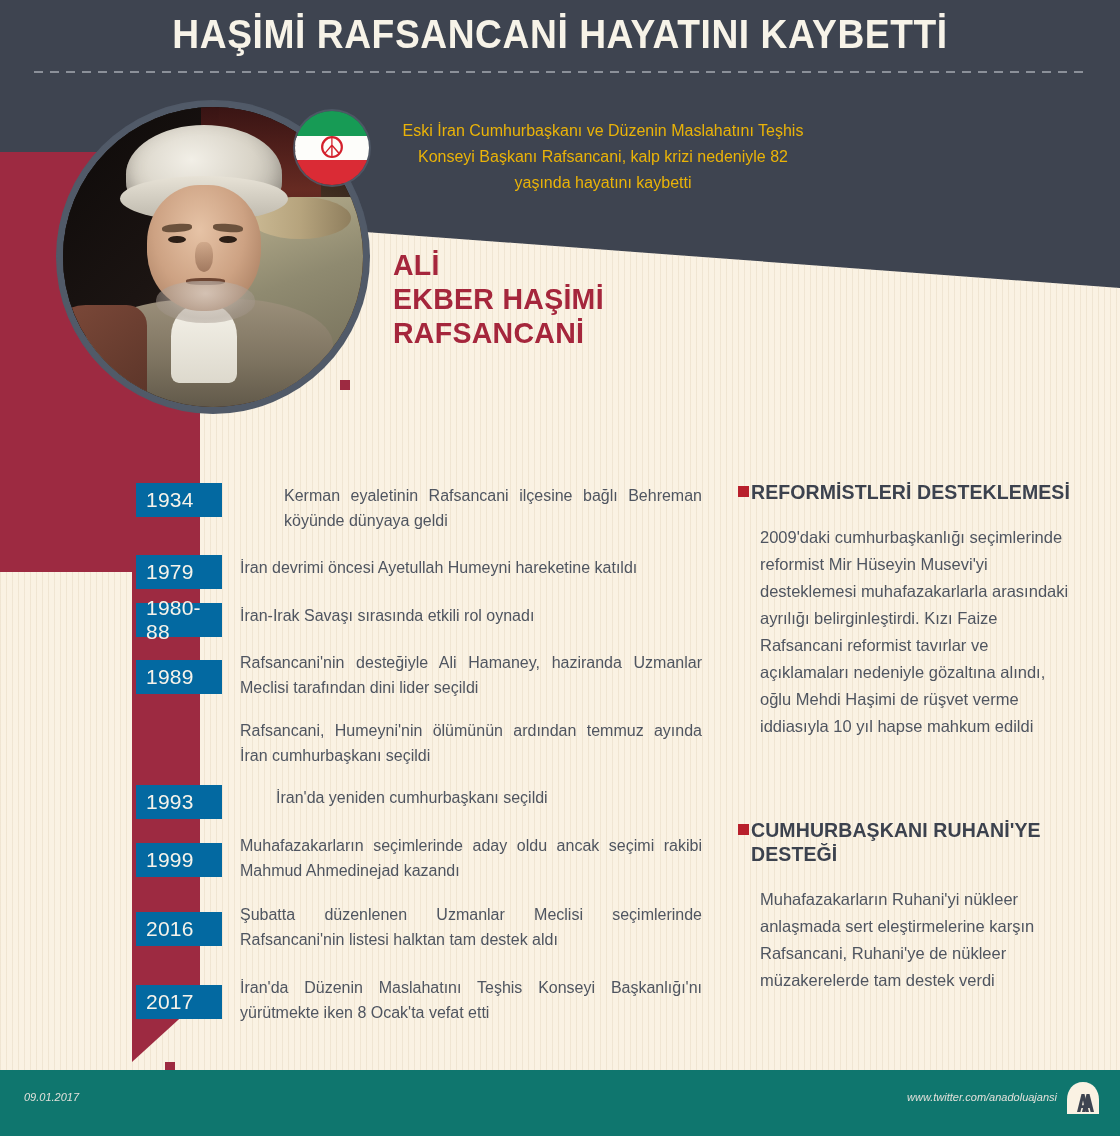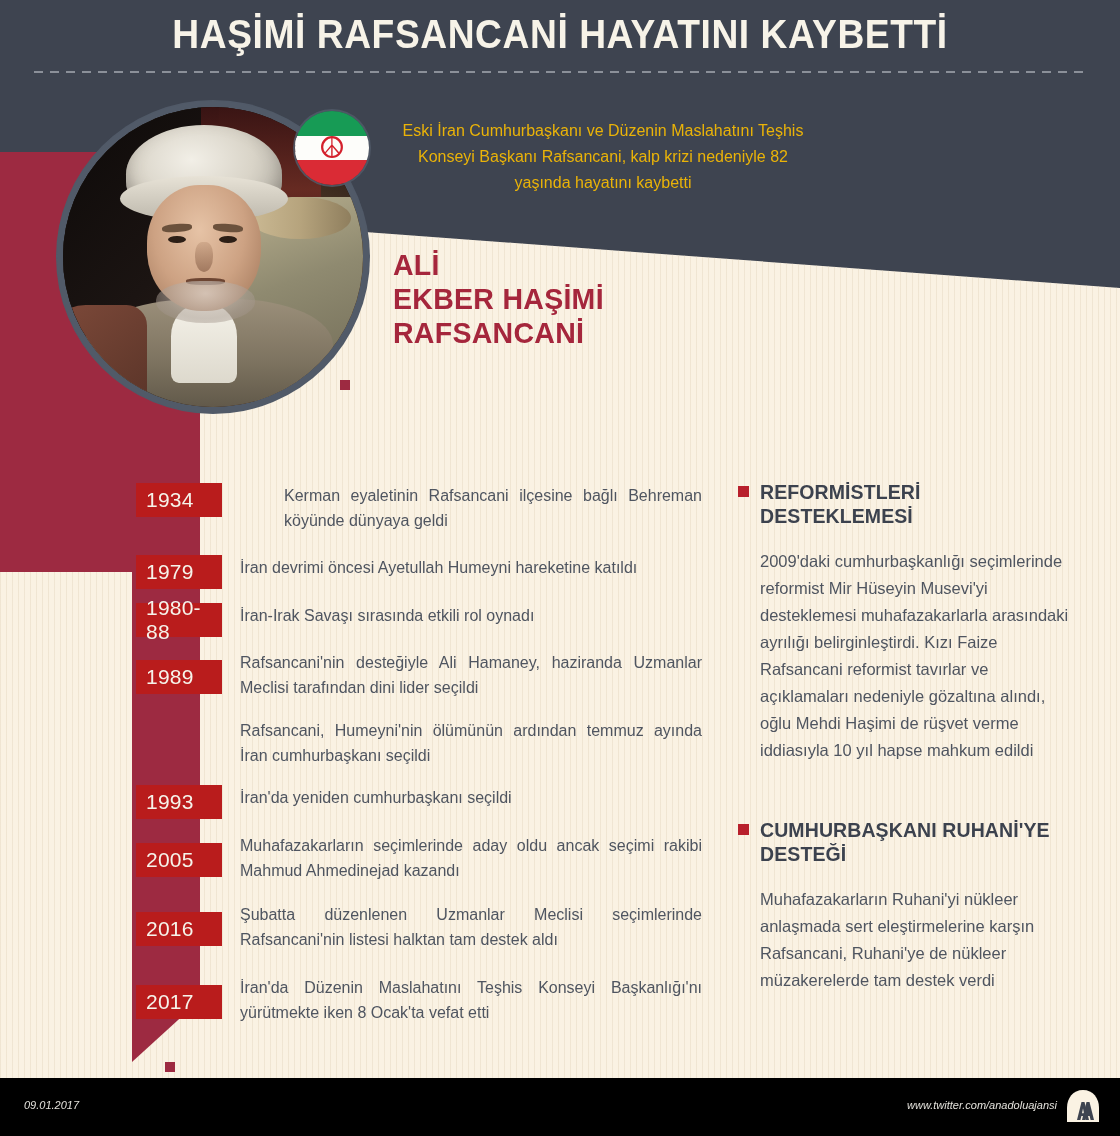--- a/index.html
+++ b/index.html
@@ -192,48 +192,48 @@
   .name-desc .bullet {
     display:inline-block; width:8px; height:8px; background:#b8202c;
     margin-right:8px; vertical-align:2px;
   }
 
   
   .timeline { position:absolute; left:132px; top:470px; width:580px; z-index:20; }
   .tl-row { position:relative; }
   .year-badge {
     position:absolute; left:4px; width:86px; height:34px;
-    background:#b91c1c;
+    background:#0369a1;
     color:#f6f3ea; font-size:21px; font-weight:normal;
     display:flex; align-items:center; padding-left:10px;
     letter-spacing:0.2px;
   }
   .tl-text {
     position:absolute; left:108px; width:462px;
     color:#4f5560; font-size:16px; line-height:25px; text-align:justify;
   }
 
   
   .rcol { position:absolute; left:738px; width:340px; z-index:20; }
   .rcol-head {
     color:#3c424e; font-size:19.5px; font-weight:bold; line-height:24px;
-    letter-spacing:0.1px; padding-left:22px; position:relative;
+    letter-spacing:0.1px; padding-left:13px; position:relative;
   }
   .rcol-head .bullet {
     position:absolute; left:0; top:6px; width:11px; height:11px; background:#b8202c;
   }
   .rcol-body {
     margin-top:20px; padding-left:22px;
     color:#4f5560; font-size:16.5px; line-height:27px;
   }
 
   
   .footer {
-    position:absolute; left:0; bottom:0; width:1120px; height:58px;
-    background:#000000; z-index:40;
+    position:absolute; left:0; bottom:0; width:1120px; height:66px;
+    background:#0f766e; z-index:40;
   }
   .footer-date {
     position:absolute; left:24px; top:21px;
     color:#e3e1db; font-size:11px; font-style:italic;
   }
   .footer-url {
     position:absolute; right:63px; top:21px;
     color:#e3e1db; font-size:11px; font-style:italic;
   }
   .footer-logo {
@@ -318,24 +318,24 @@
       </div>
       <div class="tl-row">
         <div class="year-badge" style="top: 190px;">1989</div>
         <div class="tl-text" style="top: 180px;">Rafsancani'nin desteğiyle Ali Hamaney, haziranda Uzmanlar Meclisi tarafından dini lider seçildi</div>
       </div>
       <div class="tl-row">
         <div class="tl-text" style="top: 248px;">Rafsancani, Humeyni'nin ölümünün ardından temmuz ayında İran cumhurbaşkanı seçildi</div>
       </div>
       <div class="tl-row">
         <div class="year-badge" style="top: 315px;">1993</div>
-        <div class="tl-text" style="top: 315px;">İran'da yeniden cumhurbaşkanı seçildi</div>
-      </div>
-      <div class="tl-row">
-        <div class="year-badge" style="top: 373px;">2005</div>
+        <div class="tl-text" style="top: 315px; padding-left: 36px;">İran'da yeniden cumhurbaşkanı seçildi</div>
+      </div>
+      <div class="tl-row">
+        <div class="year-badge" style="top: 373px;">1999</div>
         <div class="tl-text" style="top: 363px;">Muhafazakarların seçimlerinde aday oldu ancak seçimi rakibi Mahmud Ahmedinejad kazandı</div>
       </div>
       <div class="tl-row">
         <div class="year-badge" style="top: 442px;">2016</div>
         <div class="tl-text" style="top: 432px;">Şubatta düzenlenen Uzmanlar Meclisi seçimlerinde Rafsancani'nin listesi halktan tam destek aldı</div>
       </div>
       <div class="tl-row">
         <div class="year-badge" style="top: 515px;">2017</div>
         <div class="tl-text" style="top: 505px;">İran'da Düzenin Maslahatını Teşhis Konseyi Başkanlığı'nı yürütmekte iken 8 Ocak'ta vefat etti</div>
       </div>

